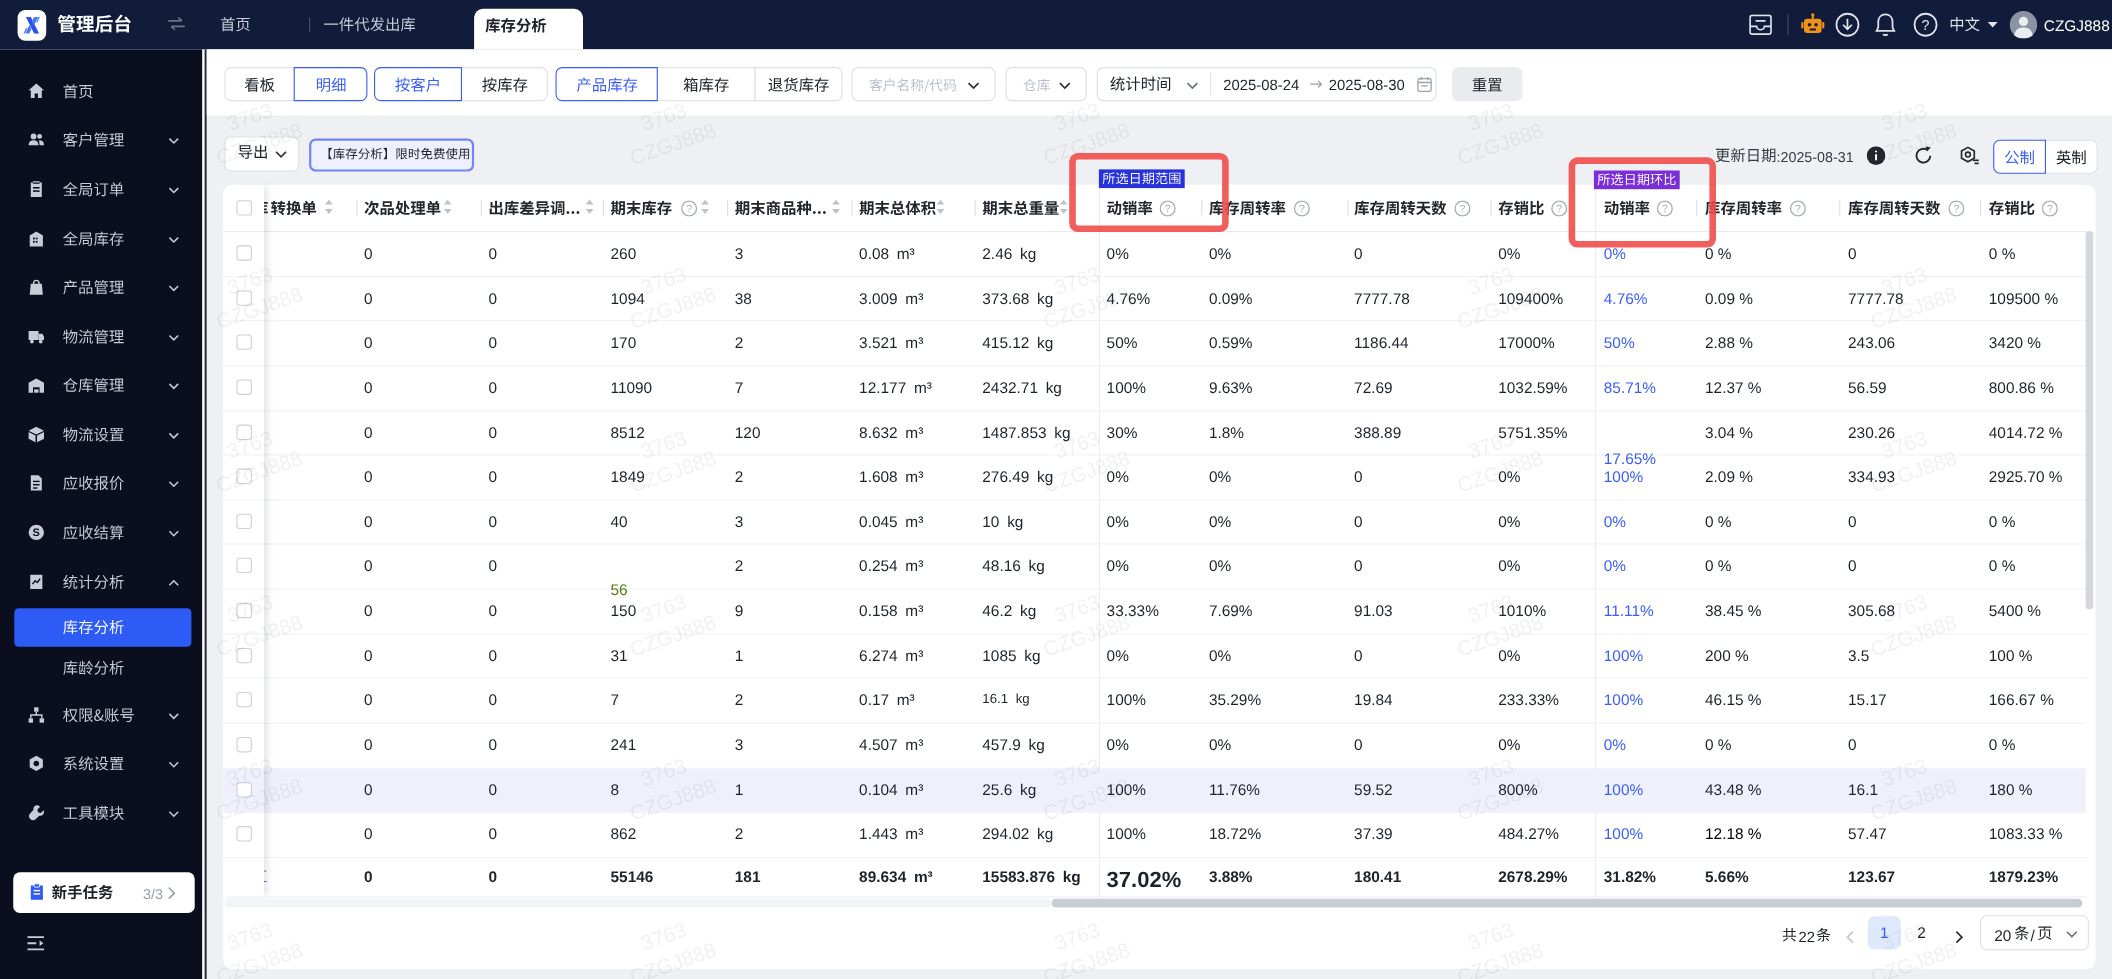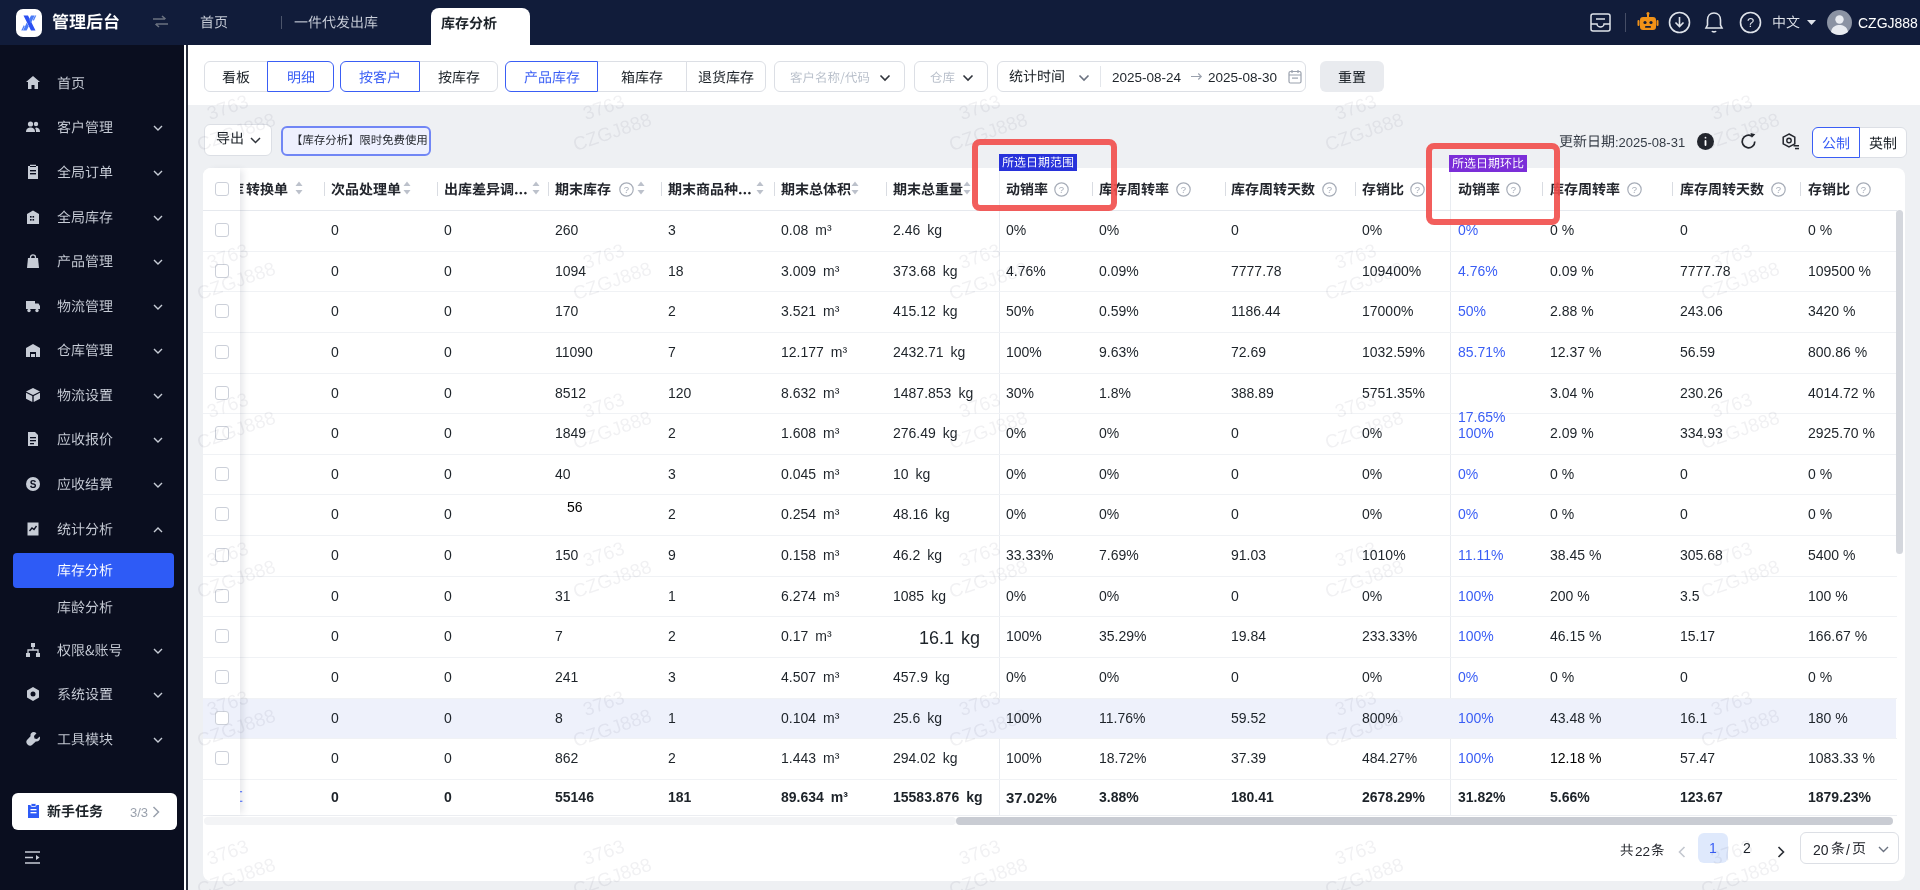--- a/index.html
+++ b/index.html
@@ -763,21 +763,21 @@
 <div class="t" style="position:absolute;left:1231px;top:222px;font-size:14px;color:#1d2329;">0</div>
 <div class="t" style="position:absolute;left:1362px;top:222px;font-size:14px;color:#1d2329;">0%</div>
 <div class="t" style="position:absolute;left:1458px;top:222px;font-size:14px;color:#3a5ef5;">0%</div>
 <div class="t" style="position:absolute;left:1550px;top:222px;font-size:14px;color:#1d2329;">0 %</div>
 <div class="t" style="position:absolute;left:1680px;top:222px;font-size:14px;color:#1d2329;">0</div>
 <div class="t" style="position:absolute;left:1808px;top:222px;font-size:14px;color:#1d2329;">0 %</div>
 <div style="left:203px;top:291px;width:1694px;height:1px;background:#f0f2f5"></div>
 <div class="t" style="position:absolute;left:331px;top:263px;font-size:14px;color:#1d2329;">0</div>
 <div class="t" style="position:absolute;left:444px;top:263px;font-size:14px;color:#1d2329;">0</div>
 <div class="t" style="position:absolute;left:555px;top:263px;font-size:14px;color:#1d2329;">1094</div>
-<div class="t" style="position:absolute;left:668px;top:263px;font-size:14px;color:#1d2329;">18</div>
+<div class="t" style="position:absolute;left:668px;top:263px;font-size:14px;color:#1d2329;">38</div>
 <div class="t" style="position:absolute;left:781px;top:263px;font-size:14px;color:#1d2329;">3.009<span style="margin-left:7px">m³</span></div>
 <div class="t" style="position:absolute;left:893px;top:263px;font-size:14px;color:#1d2329;">373.68<span style="margin-left:7px">kg</span></div>
 <div class="t" style="position:absolute;left:1006px;top:263px;font-size:14px;color:#1d2329;">4.76%</div>
 <div class="t" style="position:absolute;left:1099px;top:263px;font-size:14px;color:#1d2329;">0.09%</div>
 <div class="t" style="position:absolute;left:1231px;top:263px;font-size:14px;color:#1d2329;">7777.78</div>
 <div class="t" style="position:absolute;left:1362px;top:263px;font-size:14px;color:#1d2329;">109400%</div>
 <div class="t" style="position:absolute;left:1458px;top:263px;font-size:14px;color:#3a5ef5;">4.76%</div>
 <div class="t" style="position:absolute;left:1550px;top:263px;font-size:14px;color:#1d2329;">0.09 %</div>
 <div class="t" style="position:absolute;left:1680px;top:263px;font-size:14px;color:#1d2329;">7777.78</div>
 <div class="t" style="position:absolute;left:1808px;top:263px;font-size:14px;color:#1d2329;">109500 %</div>
@@ -852,21 +852,21 @@
 <div class="t" style="position:absolute;left:1099px;top:466px;font-size:14px;color:#1d2329;">0%</div>
 <div class="t" style="position:absolute;left:1231px;top:466px;font-size:14px;color:#1d2329;">0</div>
 <div class="t" style="position:absolute;left:1362px;top:466px;font-size:14px;color:#1d2329;">0%</div>
 <div class="t" style="position:absolute;left:1458px;top:466px;font-size:14px;color:#3a5ef5;">0%</div>
 <div class="t" style="position:absolute;left:1550px;top:466px;font-size:14px;color:#1d2329;">0 %</div>
 <div class="t" style="position:absolute;left:1680px;top:466px;font-size:14px;color:#1d2329;">0</div>
 <div class="t" style="position:absolute;left:1808px;top:466px;font-size:14px;color:#1d2329;">0 %</div>
 <div style="left:203px;top:535px;width:1694px;height:1px;background:#f0f2f5"></div>
 <div class="t" style="position:absolute;left:331px;top:506px;font-size:14px;color:#1d2329;">0</div>
 <div class="t" style="position:absolute;left:444px;top:506px;font-size:14px;color:#1d2329;">0</div>
-<div class="t" style="position:absolute;left:555px;top:499px;font-size:14px;color:#000000;margin-left:12px;">56</div>
+<div class="t" style="position:absolute;left:555px;top:528px;font-size:14px;color:#4d7c0f;">56</div>
 <div class="t" style="position:absolute;left:668px;top:506px;font-size:14px;color:#1d2329;">2</div>
 <div class="t" style="position:absolute;left:781px;top:506px;font-size:14px;color:#1d2329;">0.254<span style="margin-left:7px">m³</span></div>
 <div class="t" style="position:absolute;left:893px;top:506px;font-size:14px;color:#1d2329;">48.16<span style="margin-left:7px">kg</span></div>
 <div class="t" style="position:absolute;left:1006px;top:506px;font-size:14px;color:#1d2329;">0%</div>
 <div class="t" style="position:absolute;left:1099px;top:506px;font-size:14px;color:#1d2329;">0%</div>
 <div class="t" style="position:absolute;left:1231px;top:506px;font-size:14px;color:#1d2329;">0</div>
 <div class="t" style="position:absolute;left:1362px;top:506px;font-size:14px;color:#1d2329;">0%</div>
 <div class="t" style="position:absolute;left:1458px;top:506px;font-size:14px;color:#3a5ef5;">0%</div>
 <div class="t" style="position:absolute;left:1550px;top:506px;font-size:14px;color:#1d2329;">0 %</div>
 <div class="t" style="position:absolute;left:1680px;top:506px;font-size:14px;color:#1d2329;">0</div>
@@ -900,21 +900,21 @@
 <div class="t" style="position:absolute;left:1458px;top:588px;font-size:14px;color:#3a5ef5;">100%</div>
 <div class="t" style="position:absolute;left:1550px;top:588px;font-size:14px;color:#1d2329;">200 %</div>
 <div class="t" style="position:absolute;left:1680px;top:588px;font-size:14px;color:#1d2329;">3.5</div>
 <div class="t" style="position:absolute;left:1808px;top:588px;font-size:14px;color:#1d2329;">100 %</div>
 <div style="left:203px;top:657px;width:1694px;height:1px;background:#f0f2f5"></div>
 <div class="t" style="position:absolute;left:331px;top:628px;font-size:14px;color:#1d2329;">0</div>
 <div class="t" style="position:absolute;left:444px;top:628px;font-size:14px;color:#1d2329;">0</div>
 <div class="t" style="position:absolute;left:555px;top:628px;font-size:14px;color:#1d2329;">7</div>
 <div class="t" style="position:absolute;left:668px;top:628px;font-size:14px;color:#1d2329;">2</div>
 <div class="t" style="position:absolute;left:781px;top:628px;font-size:14px;color:#1d2329;">0.17<span style="margin-left:7px">m³</span></div>
-<div class="t" style="position:absolute;left:893px;top:628px;font-size:18px;color:#1d2329;margin-left:26px;">16.1<span style="margin-left:7px">kg</span></div>
+<div class="t" style="position:absolute;left:893px;top:628px;font-size:12px;color:#1d2329;">16.1<span style="margin-left:7px">kg</span></div>
 <div class="t" style="position:absolute;left:1006px;top:628px;font-size:14px;color:#1d2329;">100%</div>
 <div class="t" style="position:absolute;left:1099px;top:628px;font-size:14px;color:#1d2329;">35.29%</div>
 <div class="t" style="position:absolute;left:1231px;top:628px;font-size:14px;color:#1d2329;">19.84</div>
 <div class="t" style="position:absolute;left:1362px;top:628px;font-size:14px;color:#1d2329;">233.33%</div>
 <div class="t" style="position:absolute;left:1458px;top:628px;font-size:14px;color:#3a5ef5;">100%</div>
 <div class="t" style="position:absolute;left:1550px;top:628px;font-size:14px;color:#1d2329;">46.15 %</div>
 <div class="t" style="position:absolute;left:1680px;top:628px;font-size:14px;color:#1d2329;">15.17</div>
 <div class="t" style="position:absolute;left:1808px;top:628px;font-size:14px;color:#1d2329;">166.67 %</div>
 <div style="left:203px;top:698px;width:1694px;height:1px;background:#f0f2f5"></div>
 <div class="t" style="position:absolute;left:331px;top:669px;font-size:14px;color:#1d2329;">0</div>
@@ -962,21 +962,21 @@
 <div class="t" style="position:absolute;left:1550px;top:750px;font-size:14px;color:#000000;">12.18 %</div>
 <div class="t" style="position:absolute;left:1680px;top:750px;font-size:14px;color:#1d2329;">57.47</div>
 <div class="t" style="position:absolute;left:1808px;top:750px;font-size:14px;color:#1d2329;">1083.33 %</div>
 <div style="left:203px;top:815px;width:1694px;height:1px;background:#eceef2"></div>
 <div class="t" style="position:absolute;left:331px;top:789px;font-size:14px;color:#1d2329;font-weight:bold;">0</div>
 <div class="t" style="position:absolute;left:444px;top:789px;font-size:14px;color:#1d2329;font-weight:bold;">0</div>
 <div class="t" style="position:absolute;left:555px;top:789px;font-size:14px;color:#1d2329;font-weight:bold;">55146</div>
 <div class="t" style="position:absolute;left:668px;top:789px;font-size:14px;color:#1d2329;font-weight:bold;">181</div>
 <div class="t" style="position:absolute;left:781px;top:789px;font-size:14px;color:#1d2329;font-weight:bold;">89.634<span style="margin-left:7px">m³</span></div>
 <div class="t" style="position:absolute;left:893px;top:789px;font-size:14px;color:#1d2329;font-weight:bold;">15583.876<span style="margin-left:7px">kg</span></div>
-<div class="t" style="position:absolute;left:1006px;top:789px;font-size:15px;color:#1d2329;font-weight:bold;">37.02%</div>
+<div class="t" style="position:absolute;left:1006px;top:789px;font-size:20px;color:#1d2329;font-weight:bold;">37.02%</div>
 <div class="t" style="position:absolute;left:1099px;top:789px;font-size:14px;color:#1d2329;font-weight:bold;">3.88%</div>
 <div class="t" style="position:absolute;left:1231px;top:789px;font-size:14px;color:#1d2329;font-weight:bold;">180.41</div>
 <div class="t" style="position:absolute;left:1362px;top:789px;font-size:14px;color:#1d2329;font-weight:bold;">2678.29%</div>
 <div class="t" style="position:absolute;left:1458px;top:789px;font-size:14px;color:#1d2329;font-weight:bold;">31.82%</div>
 <div class="t" style="position:absolute;left:1550px;top:789px;font-size:14px;color:#1d2329;font-weight:bold;">5.66%</div>
 <div class="t" style="position:absolute;left:1680px;top:789px;font-size:14px;color:#1d2329;font-weight:bold;">123.67</div>
 <div class="t" style="position:absolute;left:1808px;top:789px;font-size:14px;color:#1d2329;font-weight:bold;">1879.23%</div>
 <div style="left:203px;top:168px;width:37px;height:647px;background:#fff;border-radius:8px 0 0 0;box-shadow:5px 0 6px -2px rgba(60,70,90,0.13)"></div>
 <div style="left:203px;top:699px;width:37px;height:39px;background:#eef1fb"></div>
 <div style="left:240px;top:182px;width:5px;height:16px;overflow:hidden">

